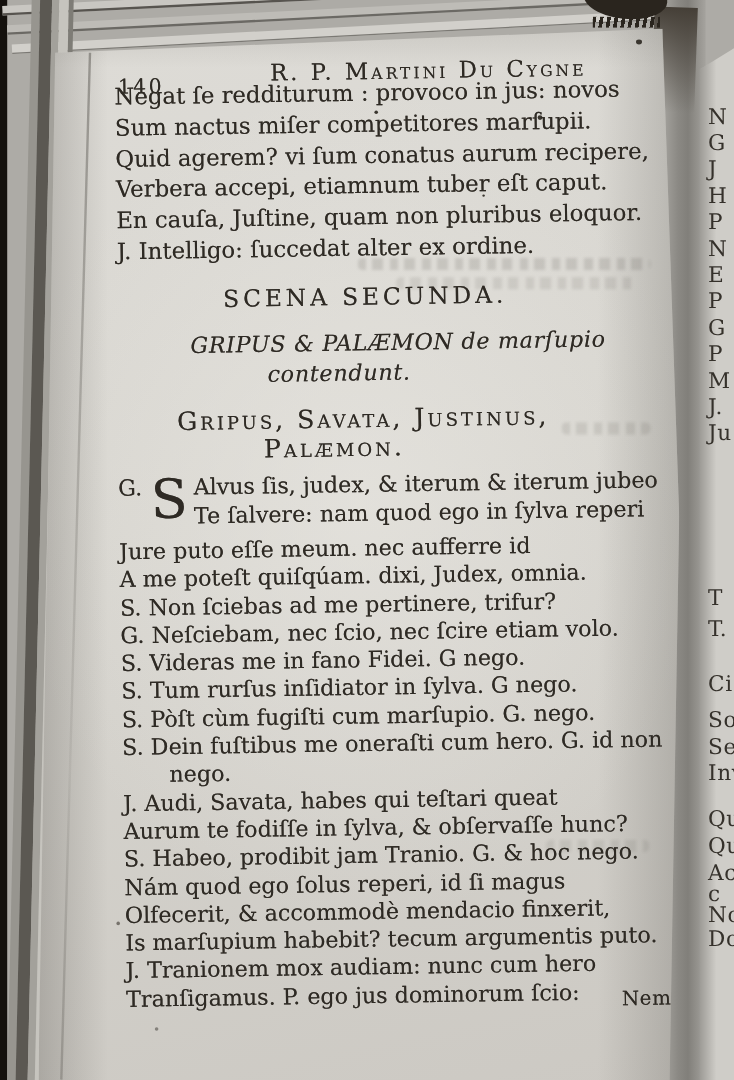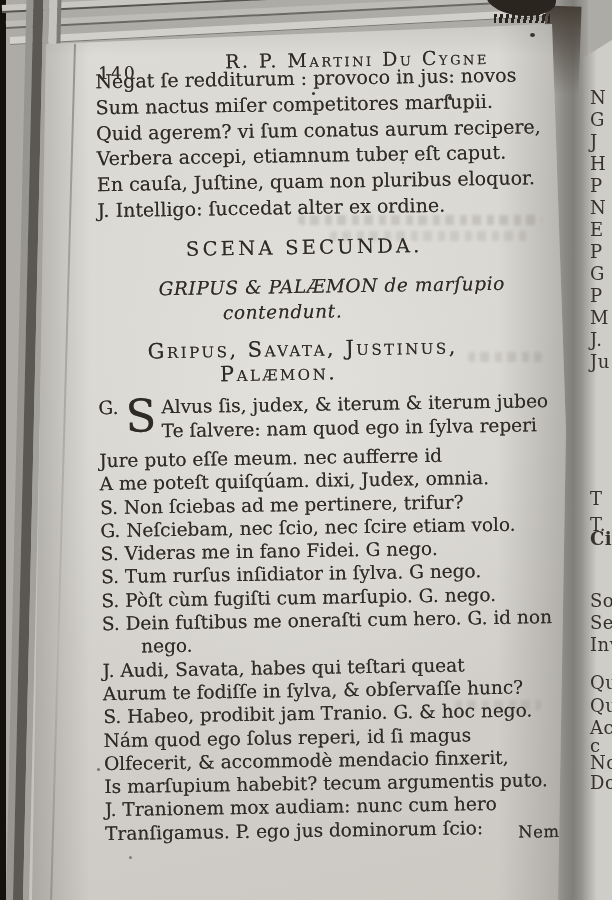--- a/index.html
+++ b/index.html
@@ -130,21 +130,21 @@
       <span class="frag" style="top: 197px;">N</span>
       <span class="frag" style="top: 219px;">E</span>
       <span class="frag" style="top: 241px;">P</span>
       <span class="frag" style="top: 263px;">G</span>
       <span class="frag" style="top: 285px;">P</span>
       <span class="frag" style="top: 307px;">M</span>
       <span class="frag" style="top: 329px;">J.</span>
       <span class="frag" style="top: 351px;">Ju</span>
       <span class="frag" style="top: 488px;">T</span>
       <span class="frag" style="top: 514px;">T.</span>
-      <span class="frag" style="top: 528px; font-weight: bold;">Ci</span>
+      <span class="frag" style="top: 560px;">Ci</span>
       <span class="frag" style="top: 590px;">So</span>
       <span class="frag" style="top: 612px;">Se</span>
       <span class="frag" style="top: 634px;">Inv</span>
       <span class="frag" style="top: 672px;">Qu</span>
       <span class="frag" style="top: 695px;">Qu</span>
       <span class="frag" style="top: 717px;">Ac</span>
       <span class="frag" style="top: 735px;">c</span>
       <span class="frag" style="top: 752px;">No</span>
       <span class="frag" style="top: 772px;">Do</span>
     </div>

